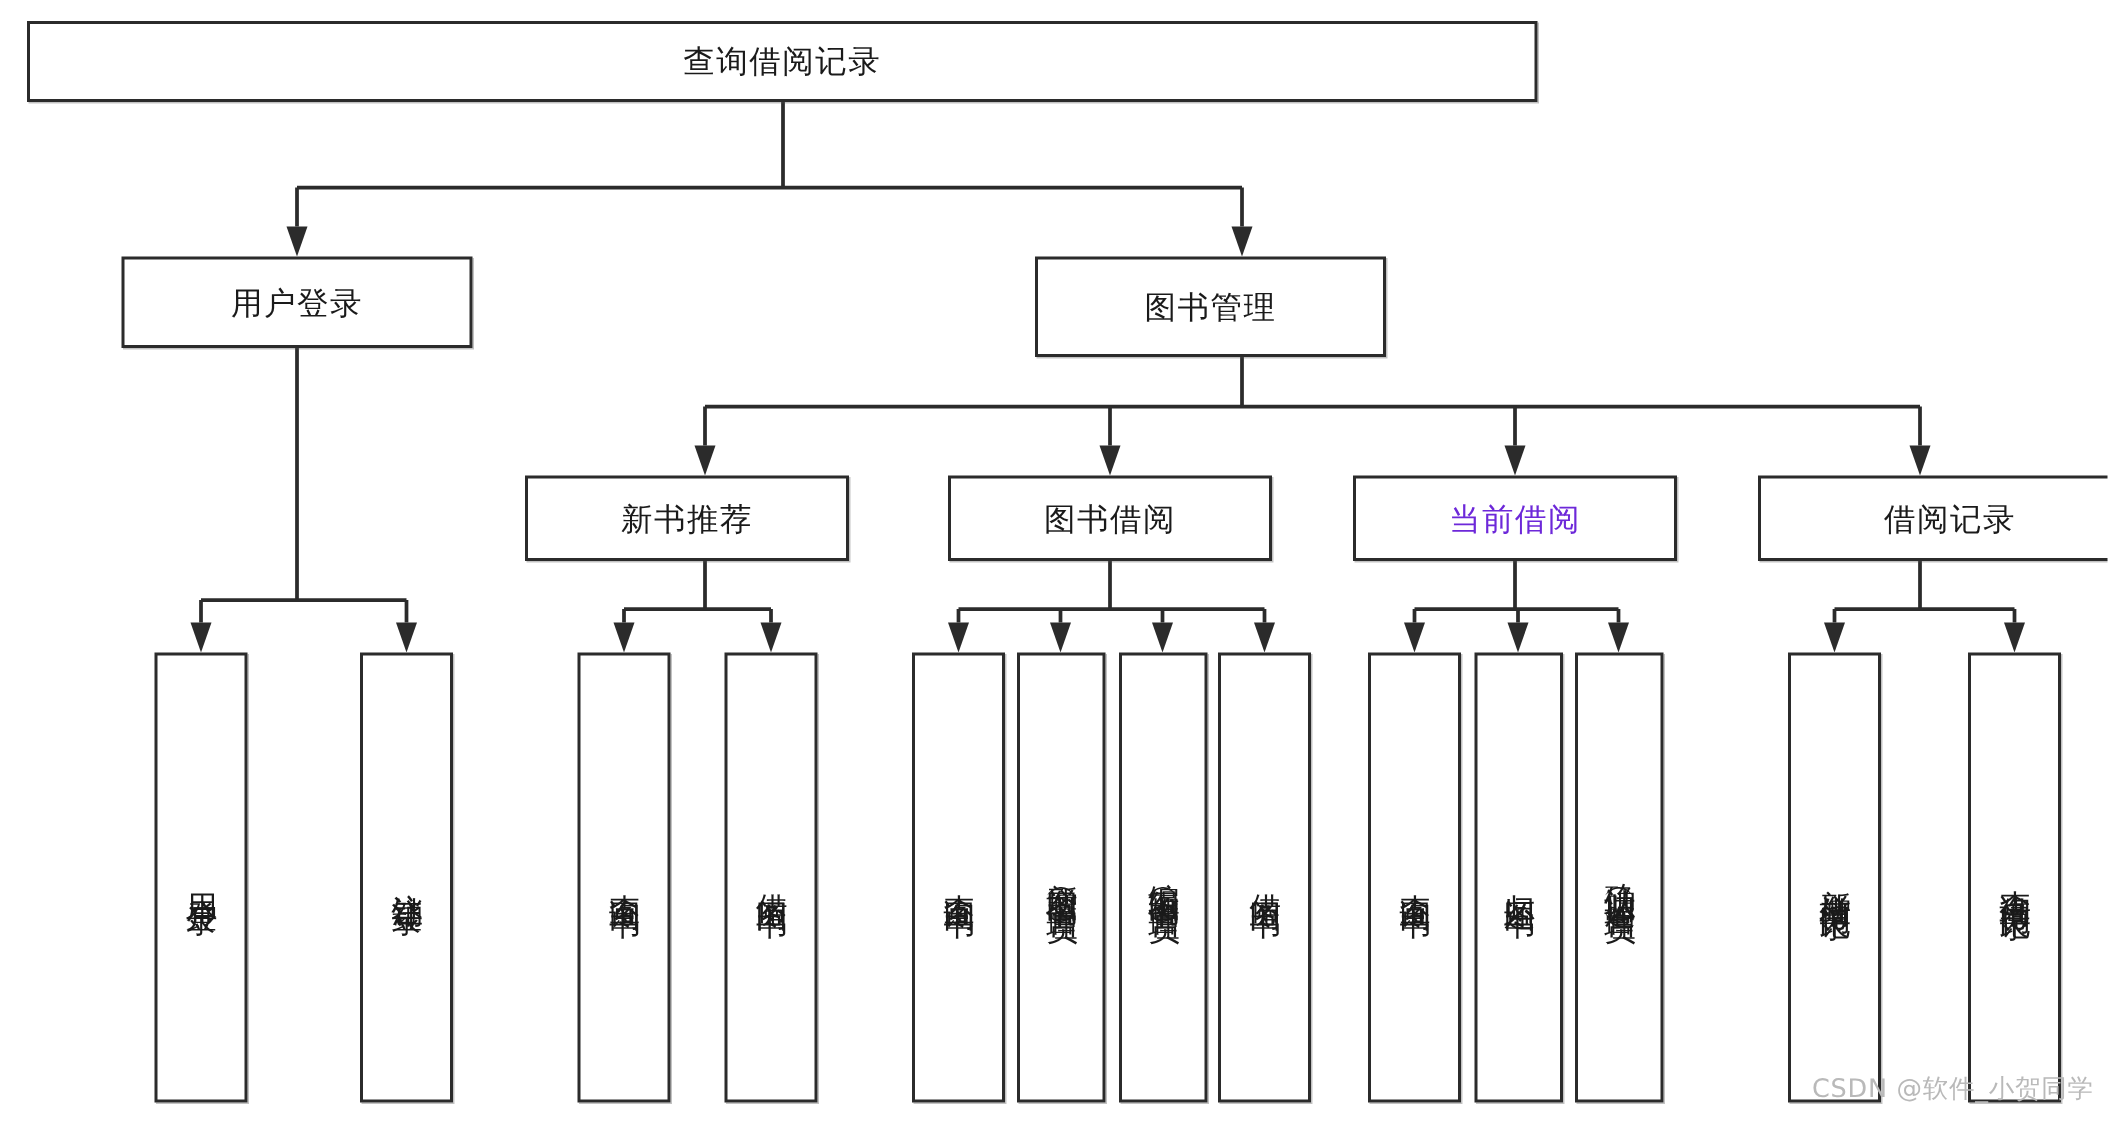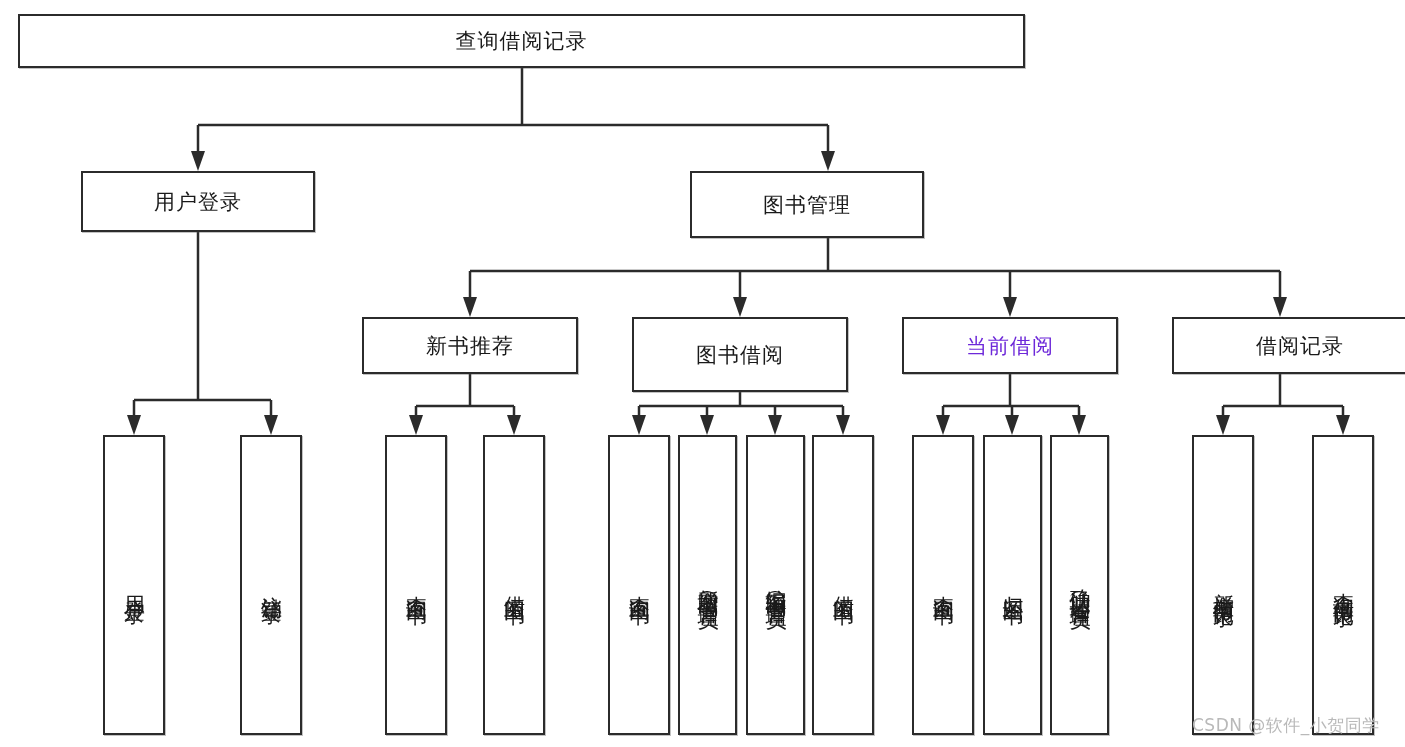--- a/index.html
+++ b/index.html
@@ -62,20 +62,21 @@
     width: 1405px;
     height: 747px;
     pointer-events: none;
   }
   .watermark {
     position: absolute;
     font-size: 17px;
     color: #b9b9b9;
     white-space: nowrap;
     letter-spacing: 0.5px;
+    margin-left: 16px;
   }
 </style>
 </head>
 <body>
 
 <div id="diagram-root">
   <svg id="connector-layer" width="1405" height="747" viewBox="0 0 1405 747">
       <line x1="522" y1="68" x2="522" y2="125" stroke="#2b2b2b" stroke-width="2.5"></line>
       <line x1="198" y1="125" x2="828" y2="125" stroke="#2b2b2b" stroke-width="2.5"></line>
       <line x1="198" y1="125" x2="198" y2="151" stroke="#2b2b2b" stroke-width="2.5"></line>
@@ -132,24 +133,24 @@
   <div id="node-layer">
       <div class="node-box" style="left: 18px; top: 14px; width: 1007px; height: 54px; border-color: rgb(43, 43, 43); background: rgb(255, 255, 255);">
         <div class="node-label-h" style="color: rgb(26, 26, 26);">查询借阅记录</div>
       </div>
       <div class="node-box" style="left: 81px; top: 171px; width: 234px; height: 61px; border-color: rgb(43, 43, 43); background: rgb(255, 255, 255);">
         <div class="node-label-h" style="color: rgb(26, 26, 26);">用户登录</div>
       </div>
       <div class="node-box" style="left: 690px; top: 171px; width: 234px; height: 67px; border-color: rgb(43, 43, 43); background: rgb(255, 255, 255);">
         <div class="node-label-h" style="color: rgb(26, 26, 26);">图书管理</div>
       </div>
-      <div class="node-box" style="left: 362px; top: 317px; width: 216px; height: 57px; border-color: rgb(43, 43, 43); background: rgb(255, 255, 255);">
+      <div class="node-box" style="left: 350px; top: 317px; width: 216px; height: 57px; border-color: rgb(43, 43, 43); background: rgb(255, 255, 255);">
         <div class="node-label-h" style="color: rgb(26, 26, 26);">新书推荐</div>
       </div>
-      <div class="node-box" style="left: 632px; top: 317px; width: 216px; height: 75px; border-color: rgb(43, 43, 43); background: rgb(255, 255, 255);">
+      <div class="node-box" style="left: 632px; top: 317px; width: 216px; height: 57px; border-color: rgb(43, 43, 43); background: rgb(255, 255, 255);">
         <div class="node-label-h" style="color: rgb(26, 26, 26);">图书借阅</div>
       </div>
       <div class="node-box" style="left: 902px; top: 317px; width: 216px; height: 57px; border-color: rgb(43, 43, 43); background: rgb(255, 255, 255);">
         <div class="node-label-h" style="color: #6d28d9;">当前借阅</div>
       </div>
       <div class="node-box" style="left: 1172px; top: 317px; width: 256px; height: 57px; border-color: rgb(43, 43, 43); background: rgb(255, 255, 255);">
         <div class="node-label-h" style="color: rgb(26, 26, 26);">借阅记录</div>
       </div>
       <div class="node-box" style="left: 103px; top: 435px; width: 62px; height: 300px; border-color: rgb(43, 43, 43); background: rgb(255, 255, 255);">
         <div class="node-label-v" style="color: rgb(26, 26, 26);">用户登录</div>

